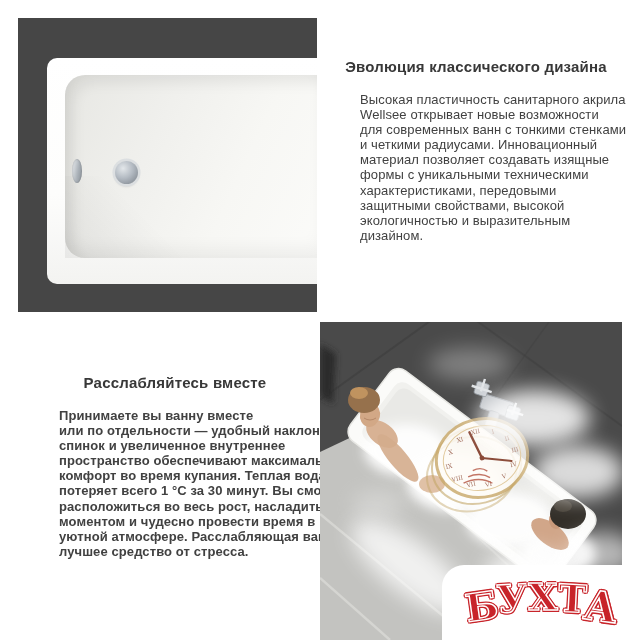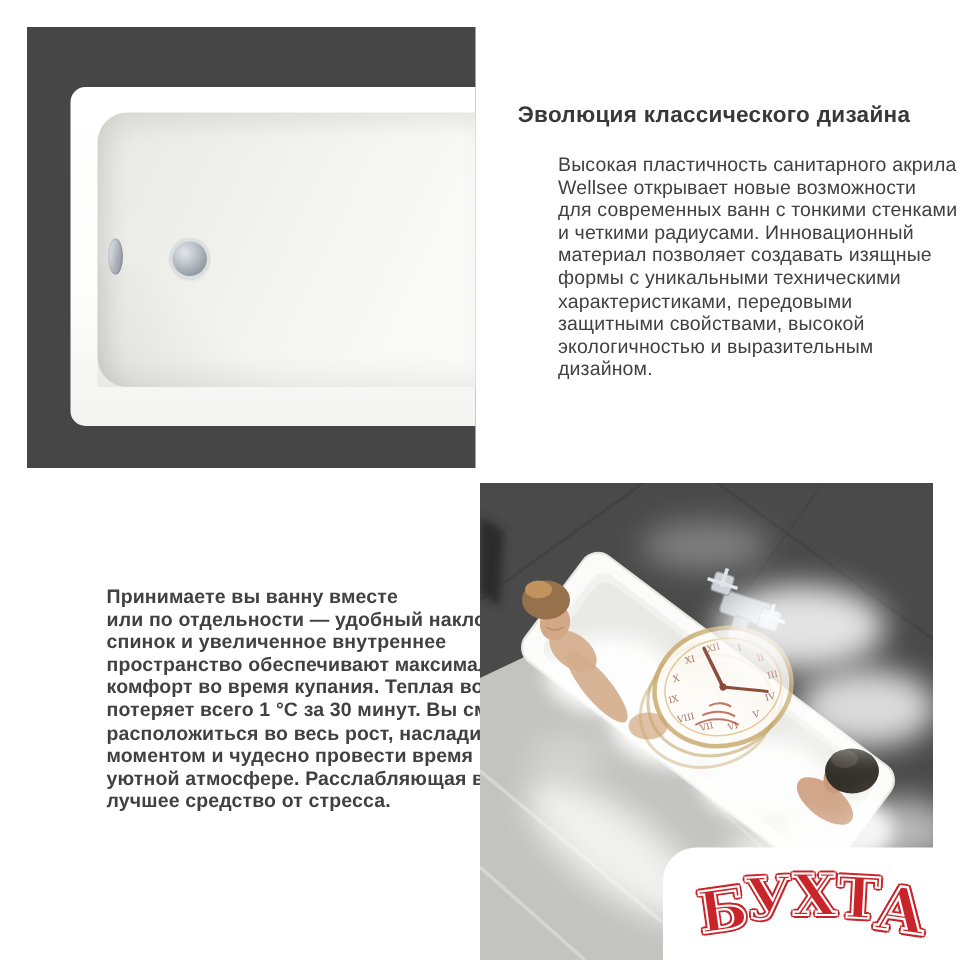--- a/index.html
+++ b/index.html
@@ -20,23 +20,23 @@
              background:radial-gradient(circle at 35% 32%,#e3e7ea 0%,#b4bbc3 45%,#8d949c 80%,#7a8088 100%);
              box-shadow:0 0 0 2.5px #dcdfe1, 0 1.5px 3px rgba(0,0,0,0.28);}
   .jet-oval{position:absolute;left:54px;top:141px;width:10px;height:24px;border-radius:50%;
              background:linear-gradient(100deg,#d7dbdf 20%,#a9b0b7 60%,#8b9299 100%);
              box-shadow:inset 0 0 2px rgba(0,0,0,.25);}
 
   
   .section{position:absolute;color:#3e3e3e;}
   .section h2{margin:0;font-size:15px;line-height:18px;font-weight:700;color:#383838;
               text-align:center;letter-spacing:.2px;}
-  .section .body{margin:16px;font-size:13px;line-height:15.1px;font-weight:500;color:#414141;
+  .section .body{margin:4px;font-size:13px;line-height:15.1px;font-weight:500;color:#414141;
               white-space:pre;letter-spacing:.1px;}
-  .sec-design{left:330px;top:68px;width:292px;}
+  .sec-design{left:330px;top:58px;width:292px;}
   .sec-design .body{padding-left:26px;margin-top:16px;}
   .sec-relax{left:25px;top:374px;width:300px;}
   .sec-relax .body{padding-left:30px;margin-top:16px;font-weight:bold;}
 
   
   .photo-b{position:absolute;left:320px;top:322px;width:302px;height:318px;background:#4a4a4a;overflow:hidden;}
   .photo-b svg{display:block;}
 
   
   .logo-box{position:absolute;left:442px;top:565px;width:198px;height:75px;background:#ffffff;
@@ -73,20 +73,21 @@
 и четкими радиусами. Инновационный
 материал позволяет создавать изящные
 формы с уникальными техническими
 характеристиками, передовыми
 защитными свойствами, высокой
 экологичностью и выразительным
 дизайном.</p>
   </div>
 
   <div class="section sec-relax">
+    <h2>Расслабляйтесь вместе</h2>
     <p class="body">Принимаете вы ванну вместе
 или по отдельности — удобный наклон
 спинок и увеличенное внутреннее
 пространство обеспечивают максимальный
 комфорт во время купания. Теплая вода
 потеряет всего 1 °C за 30 минут. Вы сможете
 расположиться во весь рост, насладиться
 моментом и чудесно провести время в
 уютной атмосфере. Расслабляющая ванна —
 лучшее средство от стресса.</p>

